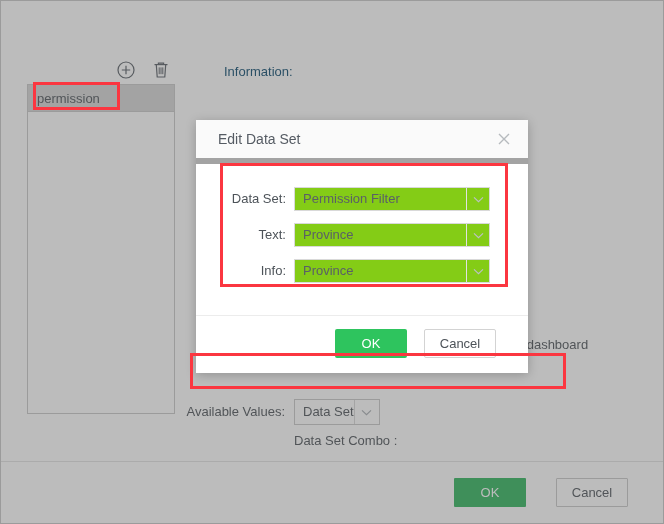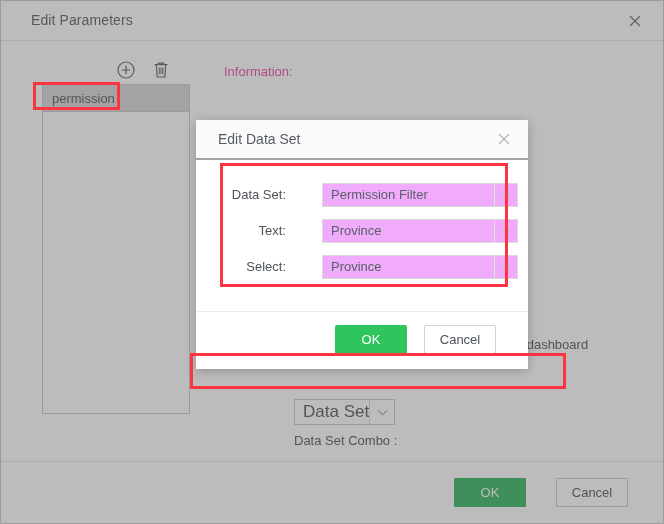--- a/index.html
+++ b/index.html
@@ -70,21 +70,21 @@
     width: 22px; height: 22px;
     cursor: pointer;
     color: #595f66;
   }
   .icon-add  { left: 81px; }
   .icon-del  { left: 116px; }
   .icon-btn svg { display:block; }
 
   .param-list {
     position: absolute;
-    left: 41px; top: 43px;
+    left: 26px; top: 43px;
     width: 148px; height: 330px;
     box-sizing: border-box;
     border: 1px solid #c9c9c9;
     background: #ffffff;
     overflow: hidden;
   }
   .param-item {
     height: 27px;
     line-height: 27px;
     padding-left: 9px;
@@ -95,21 +95,21 @@
     border-bottom: 1px solid #c9c9c9;
     cursor: pointer;
     white-space: nowrap;
   }
 
   
   .info-label {
     position: absolute;
     left: 223px; top: 23px;
     font-size: 13px;
-    color: #ec4899;
+    color: #0c4a6e;
   }
 
   .frow { position: absolute; height: 26px; }
   .frow .fl {
     position: absolute;
     right: 100%;
     margin-right: 9px;
     top: 0;
     line-height: 26px;
     font-size: 13px;
@@ -124,21 +124,21 @@
     border: 1px solid #c9c9c9;
     background: #ffffff;
     display: flex;
     align-items: stretch;
     cursor: pointer;
   }
   .sel .val {
     flex: 1 1 auto;
     line-height: 24px;
     padding-left: 8px;
-    font-size: 17px;
+    font-size: 13px;
     color: #4d5359;
     overflow: hidden;
     white-space: nowrap;
   }
   .sel .arrow {
     flex: 0 0 24px;
     border-left: 1px solid #d8d8d8;
     display: flex;
     align-items: center;
     justify-content: center;
@@ -266,21 +266,21 @@
     position: absolute;
     left: 196px; top: 120px;
     width: 332px;
     background: #ffffff;
     box-shadow: 0 2px 10px rgba(0,0,0,0.22);
   }
   .modal-head {
     position: relative;
     height: 38px;
     background: #fafafa;
-    border-bottom: 2px solid #a3a3a3;
+    border-bottom: 6px solid #a3a3a3;
   }
   .modal-title {
     position: absolute;
     left: 22px; top: 11px;
     font-size: 14px;
     color: #555b63;
   }
   .modal-close {
     position: absolute;
     right: 16px; top: 11px;
@@ -304,24 +304,23 @@
     font-size: 13px;
     color: #4d5359;
     white-space: nowrap;
   }
   .m-sel {
     position: absolute;
     left: 0; top: 0;
     width: 100%; height: 24px;
     box-sizing: border-box;
     border: 1px solid #d9d9d9;
-    background: #f0abfc;
+    background: #84cc16;
     display: flex;
     cursor: pointer;
-    margin-left: 28px;
   }
   .m-sel .val {
     flex: 1 1 auto;
     line-height: 22px;
     padding-left: 8px;
     font-size: 13px;
     color: #5a6067;
     white-space: nowrap;
     overflow: hidden;
   }
@@ -379,28 +378,20 @@
   }
   .hl-permission { left: 33px;  top: 82px;  width: 87px;  height: 28px; }
   .hl-modalrows  { left: 220px; top: 163px; width: 288px; height: 124px; }
   .hl-avail      { left: 190px; top: 353px; width: 376px; height: 36px; }
 </style>
 </head>
 <body>
 
 <div class="app-window">
 
-  <div class="titlebar">
-    <div class="titlebar-text">Edit Parameters</div>
-    <div class="titlebar-close">
-      <svg width="20" height="20" viewBox="0 0 20 20">
-        <path d="M5 5 L15 15 M15 5 L5 15" stroke="currentColor" stroke-width="1.4" fill="none"></path>
-      </svg>
-    </div>
-  </div>
 
   <div class="dlg-body">
 
     <div class="list-tools">
       <div class="icon-btn icon-add">
         <svg width="22" height="22" viewBox="0 0 22 22">
           <circle cx="11" cy="11" r="8" stroke="currentColor" stroke-width="1.2" fill="none"></circle>
           <path d="M11 6.8 V15.2 M6.8 11 H15.2" stroke="currentColor" stroke-width="1.2" fill="none"></path>
         </svg>
       </div>
@@ -439,20 +430,21 @@
           <svg width="11" height="7" viewBox="0 0 11 7">
               <path d="M1 1.4 L5.5 5.6 L10 1.4" stroke="currentColor" stroke-width="1.2" fill="none"></path>
             </svg>
         </div>
       </div>
     </div>
 
     <div class="note-text">" of dashboard</div>
 
     <div class="frow row-avail">
+      <div class="fl">Available Values:</div>
       <div class="sel">
         <div class="val">Data Set</div>
         <div class="arrow">
           <svg width="11" height="7" viewBox="0 0 11 7">
               <path d="M1 1.4 L5.5 5.6 L10 1.4" stroke="currentColor" stroke-width="1.2" fill="none"></path>
             </svg>
         </div>
       </div>
     </div>
 
@@ -517,21 +509,21 @@
         <div class="val">Province</div>
         <div class="arrow">
           <svg width="11" height="7" viewBox="0 0 11 7">
               <path d="M1 1.4 L5.5 5.6 L10 1.4" stroke="currentColor" stroke-width="1.2" fill="none"></path>
             </svg>
         </div>
       </div>
     </div>
 
     <div class="m-row m-row-3">
-      <div class="fl">Select:</div>
+      <div class="fl">Info:</div>
       <div class="m-sel">
         <div class="val">Province</div>
         <div class="arrow">
           <svg width="11" height="7" viewBox="0 0 11 7">
               <path d="M1 1.4 L5.5 5.6 L10 1.4" stroke="currentColor" stroke-width="1.2" fill="none"></path>
             </svg>
         </div>
       </div>
     </div>
   </div>

